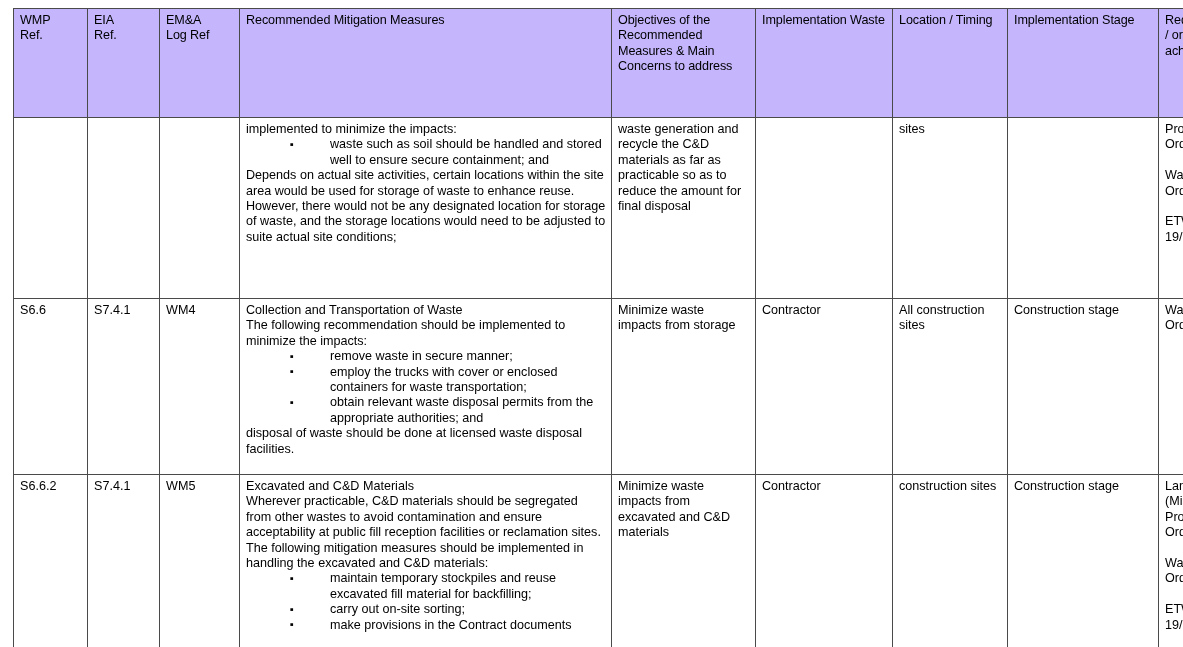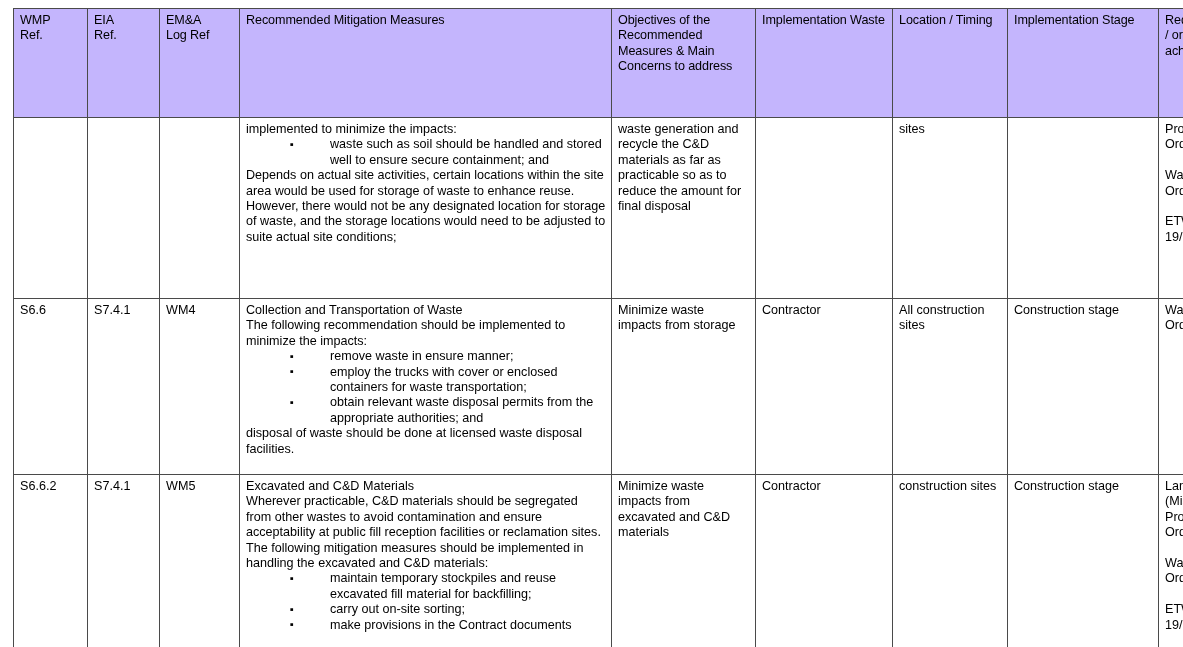--- a/index.html
+++ b/index.html
@@ -145,21 +145,21 @@
       </tr>
 
       <tr class="row-2">
         <td class="c-wmp">S6.6</td>
         <td class="c-eia">S7.4.1</td>
         <td class="c-emla">WM4</td>
         <td class="c-meas">
           <div class="para">Collection and Transportation of Waste
 The following recommendation should be implemented to minimize the impacts:</div>
           <ul class="bullets">
-            <li>remove waste in ensure manner;</li>
+            <li>remove waste in secure manner;</li>
             <li>employ the trucks with cover or enclosed containers for waste transportation;</li>
             <li>obtain relevant waste disposal permits from the appropriate authorities; and</li>
           </ul>
           <div class="para">disposal of waste should be done at licensed waste disposal facilities.</div>
         </td>
         <td class="c-obj">Minimize waste impacts from storage</td>
         <td class="c-agent">Contractor</td>
         <td class="c-loc">All construction sites</td>
         <td class="c-stage">Construction stage</td>
         <td class="c-req">

